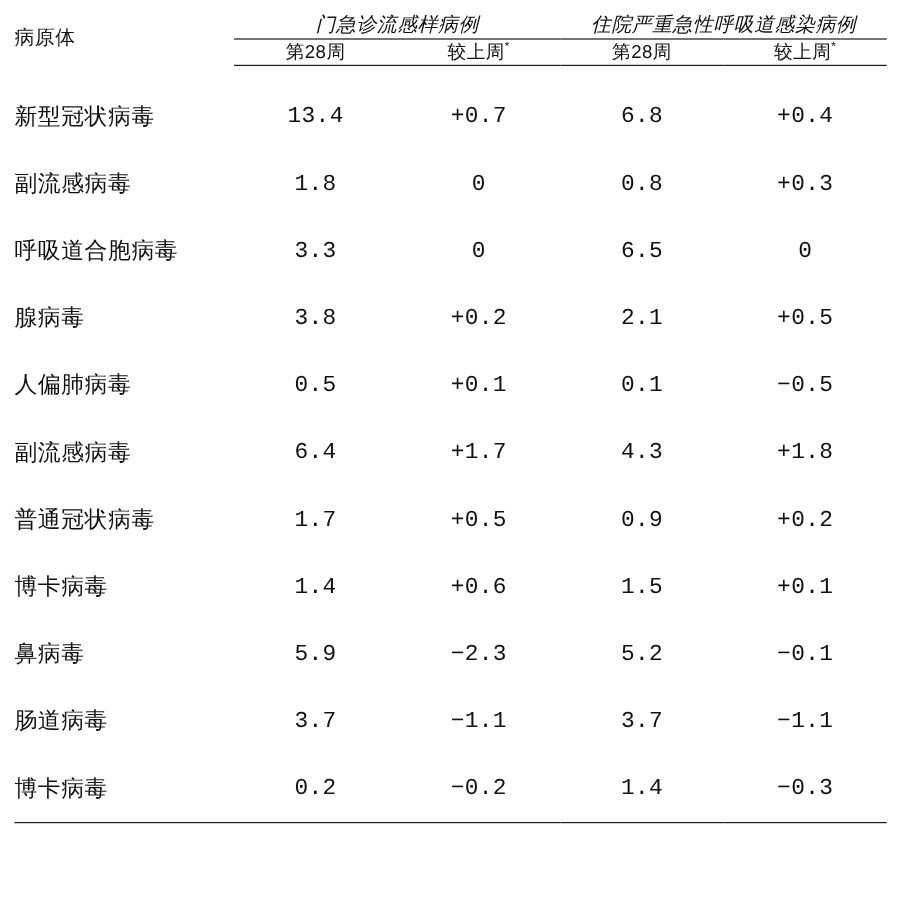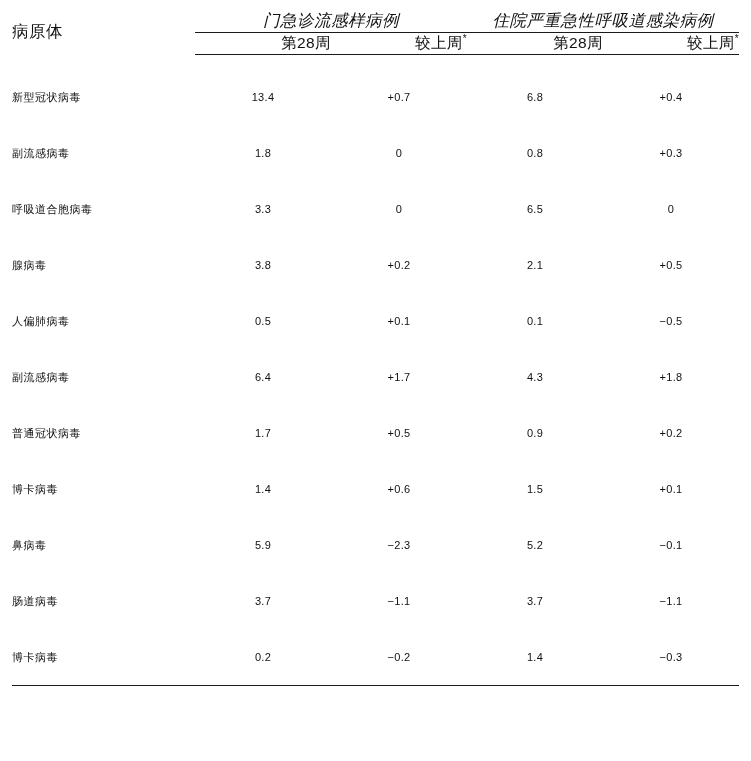--- a/index.html
+++ b/index.html
@@ -63,28 +63,28 @@
     letter-spacing: 0.4px;
     padding: 14px 0 13px 0;
   }
   .sup {
     font-size: 10px;
     vertical-align: super;
     line-height: 0;
   }
   .headbottom td {
     border-bottom: 1.6px solid #1a1a1a;
-    text-align: right;
   }
   .bottomline td {
     border-bottom: 1.8px solid #1a1a1a;
   }
   tbody tr td {
     height: 56px;
-    font-size: 11px;
+    font-size: 19px;
+    font-family: Liberation Mono, monospace;
   }
   td.name {
     text-align: left;
     padding-left: 18px;
     letter-spacing: 0.5px;
   }
   td.val {
     text-align: center;
     letter-spacing: 0.3px;
   }

